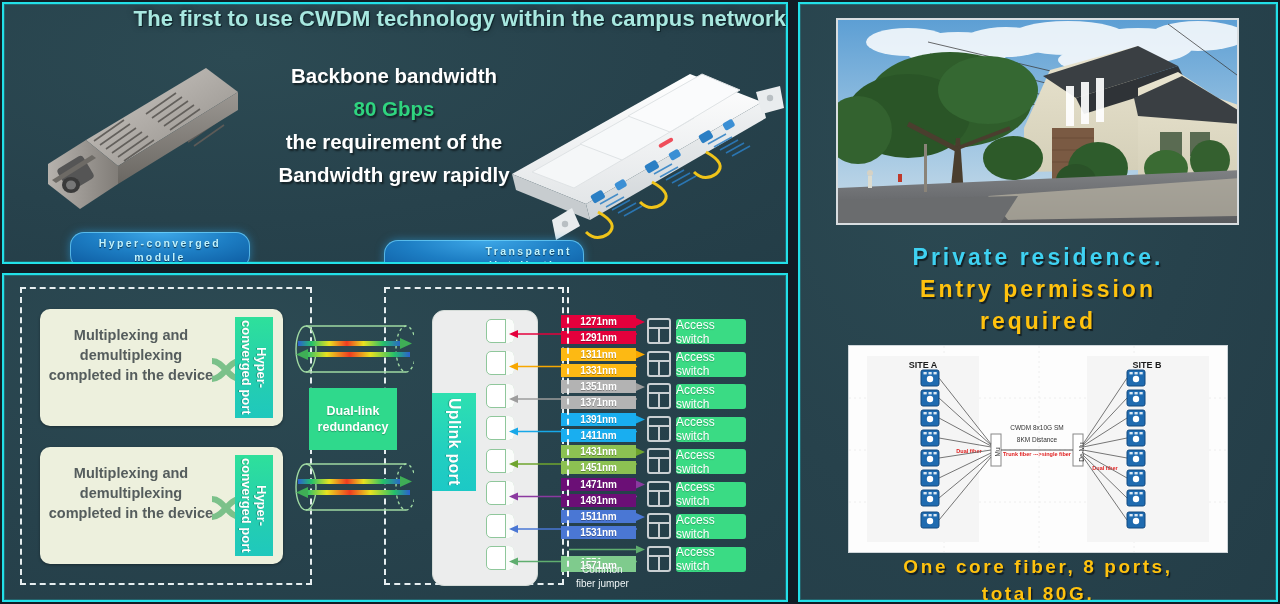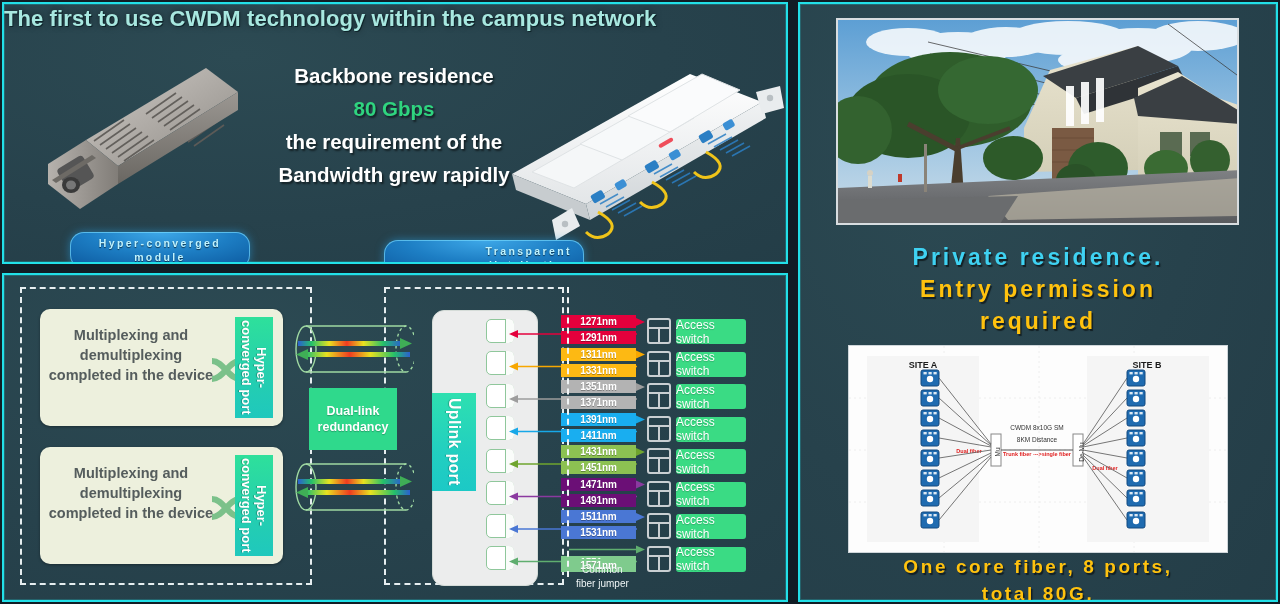--- a/index.html
+++ b/index.html
@@ -22,21 +22,21 @@
       linear-gradient(115deg, rgba(255,255,255,.035) 0 1px, transparent 1px 38px),
       radial-gradient(120% 140% at 30% 20%, #2c4a53 0%, #27424c 45%, #223b45 100%);
     box-shadow:0 0 0 1px rgba(34,224,232,.22) inset;
     overflow:hidden;
   }
 
   
   #panel-hero { left:2px; top:2px; width:786px; height:262px; }
   .hero-title {
     position:absolute; top:2px; left:0; width:100%;
-    text-align:left;
+    text-align:right;
     font-size:22px; font-weight:bold;
     color:#a8e8e0;
     letter-spacing:.1px;
     text-shadow:1px 1px 0 #0d2329, 0 0 6px rgba(0,0,0,.5);
     white-space:nowrap;
   }
   .hero-copy {
     position:absolute; left:240px; top:55px; width:300px;
     text-align:center; color:#ffffff;
     font-size:20.5px; font-weight:bold; line-height:33px;
@@ -261,21 +261,21 @@
         <polygon points="22,112 60,88 92,114 92,132 54,157 22,132" fill="url(#mFront)"></polygon>
         <rect x="30" y="118" width="30" height="26" rx="4" fill="#555" transform="rotate(-31 30 118)"></rect>
         <ellipse cx="45" cy="133" rx="9" ry="8" fill="#3a3a3a"></ellipse>
         <ellipse cx="45" cy="133" rx="5" ry="4.5" fill="#777"></ellipse>
 
         <polygon points="26,128 66,103 70,106 30,131" fill="#6d6a65"></polygon>
       </svg>
     </div>
 
     <div class="hero-copy">
-      <div>Backbone residence</div>
+      <div>Backbone bandwidth</div>
       <div class="hl">80 Gbps</div>
       <div>the requirement of the</div>
       <div>Bandwidth grew rapidly</div>
     </div>
 
     <div class="dist-wrap">
       <svg viewBox="0 0 295 205" width="295" height="205">
         <defs>
           <linearGradient id="dTop" x1="0" y1="0" x2="0" y2="1">
             <stop offset="0" stop-color="#ffffff"></stop>

